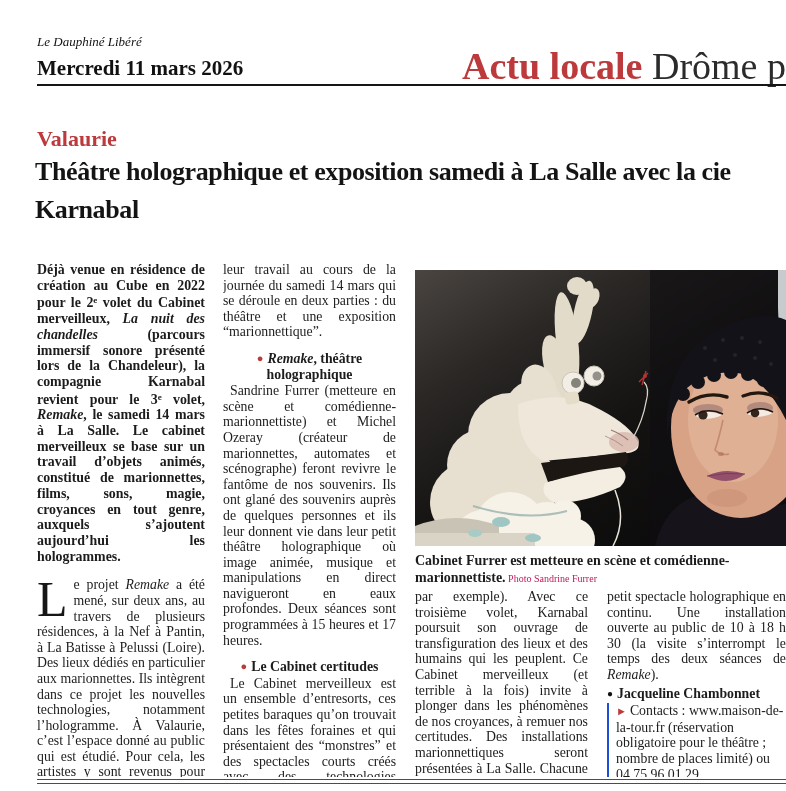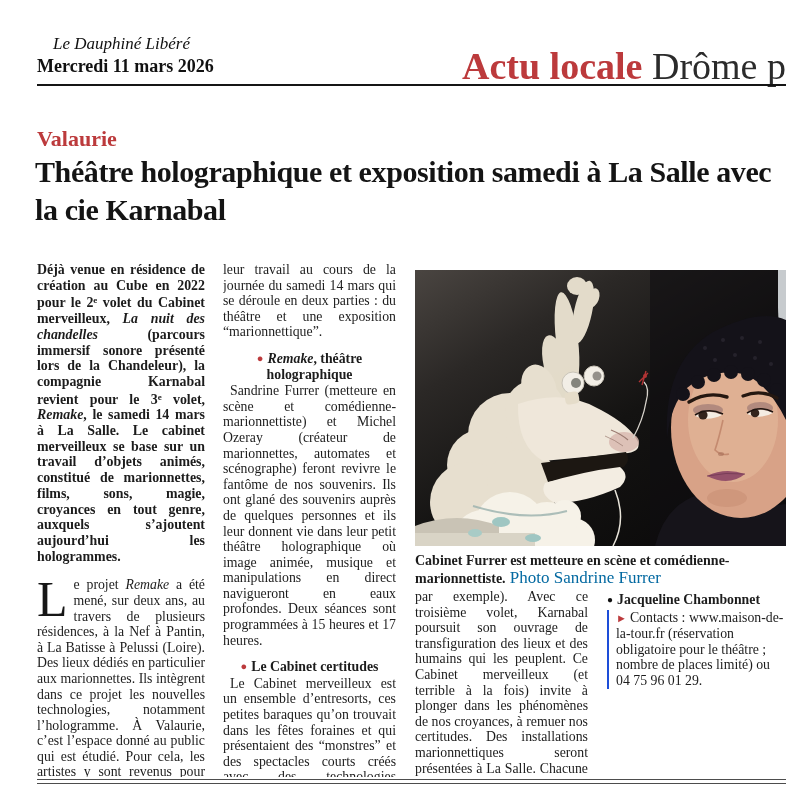--- a/index.html
+++ b/index.html
@@ -1,27 +1,27 @@
 <!DOCTYPE html>
 <html><head>
 <meta charset="utf-8">
 <style>
   html,body{margin:0;padding:0;background:#fff;}
   .page{position:relative;width:786px;height:791px;background:#ffffff;overflow:hidden;
         font-family:"Liberation Serif","DejaVu Serif",serif;color:#1c1c1c;}
   
-  .masthead-name{position:absolute;left:37px;top:34px;font-style:italic;font-size:17px;color:#111;margin-left:16px;}
-  .masthead-date{position:absolute;left:37px;top:56px;font-weight:700;font-size:18px;color:#111;}
+  .masthead-name{position:absolute;left:37px;top:34px;font-style:italic;font-size:13px;color:#111;}
+  .masthead-date{position:absolute;left:37px;top:56px;font-weight:700;font-size:21px;color:#111;}
   .section-strip{position:absolute;left:462px;top:44px;width:324px;overflow:hidden;white-space:nowrap;font-size:38px;}
   .section-red{font-weight:700;color:var(--red);}
   .section-rest{font-weight:400;color:#2b2b2b;}
   .header-rule{position:absolute;left:37px;top:84px;width:749px;height:2px;background:#151515;}
   
   .kicker{position:absolute;left:37px;top:126px;font-weight:700;font-size:22px;color:var(--red);}
-  .headline{position:absolute;left:35px;top:153px;width:752px;font-weight:700;font-size:30px;
+  .headline{position:absolute;left:35px;top:153px;width:752px;font-weight:700;font-size:26px;
             line-height:38px;color:#141414;letter-spacing:-0.4px;}
   
   .col{position:absolute;font-size:13.8px;line-height:15.6px;text-align:justify;color:#1c1c1c;overflow:hidden;}
   .col p{margin:0;}
   .col-1{left:37px;top:262px;width:168px;height:515px;}
   .col-2{left:223px;top:262px;width:173px;height:515px;}
   .col-3{left:415px;top:589px;width:173px;height:188px;}
   .col-4{left:607px;top:589px;width:179px;height:188px;}
   .intro{font-weight:700;font-size:13.9px;line-height:15.7px;margin-bottom:13px !important;}
   .dropcap{float:left;font-size:50px;line-height:41px;padding:2px 6px 0 0;color:#161616;}
@@ -31,21 +31,21 @@
   .bullet-black{color:#111;font-size:10px;vertical-align:1px;margin-right:4px;}
   .byline{font-weight:700;text-align:left;margin-top:3px !important;}
   .contacts{border-left:2px solid #1d4ed8;padding-left:7px;margin-left:1px;margin-top:2px !important;text-align:left;}
   .arrow{color:var(--red);font-size:11px;margin-right:3px;}
   .run-i{font-style:italic;}
   .run-sup{font-size:9px;vertical-align:4px;}
   
   .photo{position:absolute;left:415px;top:270px;width:371px;height:276px;}
   .caption{position:absolute;left:415px;top:552px;width:371px;font-size:14px;line-height:17px;text-align:left;}
   .caption .cap-b{font-weight:700;}
-  .caption .cap-credit{font-weight:400;font-size:17px;color:#0369a1;}
+  .caption .cap-credit{font-weight:400;font-size:10px;color:#be185d;}
   
   .bottom-rule{position:absolute;left:37px;top:779px;width:749px;height:3px;
                border-top:1px solid #4d4d4d;border-bottom:1px solid #4d4d4d;}
 </style>
 </head>
 <body>
 
 <div class="page" style="--red:#bc3a3c;">
 
   <div class="masthead-name">Le Dauphiné Libéré</div>
@@ -190,18 +190,19 @@
 
   <div class="caption">
     <span class="cap-b">Cabinet Furrer est metteure en scène et comédienne-marionnettiste.</span><span class="cap-credit"> Photo Sandrine Furrer</span>
   </div>
 
   <div class="col col-3">
     <p>par exemple). Avec ce troisième volet, Karnabal poursuit son ouvrage de transfiguration des lieux et des humains qui les peuplent. Ce Cabinet merveilleux (et terrible à la fois) invite à plonger dans les phénomènes de nos croyances, à remuer nos certitudes. Des installations marionnettiques seront présentées à La Salle. Chacune présentera un</p>
   </div>
 
   <div class="col col-4">
+    <p><span>petit spectacle holographique en continu. Une installation ouverte au public de 10 à 18 h 30 (la visite s’interrompt le temps des deux séances de </span><span class="run-i">Remake</span><span>).</span></p>
     <p class="byline"><span class="bullet-black">●</span><span>Jacqueline Chambonnet</span></p>
     <p class="contacts"><span class="arrow">►</span><span>Contacts : www.maison-de-la-tour.fr (réservation obligatoire pour le théâtre ; nombre de places limité) ou 04 75 96 01 29.</span></p>
   </div>
 
   <div class="bottom-rule"></div>
 </div>
 
 </body></html>

